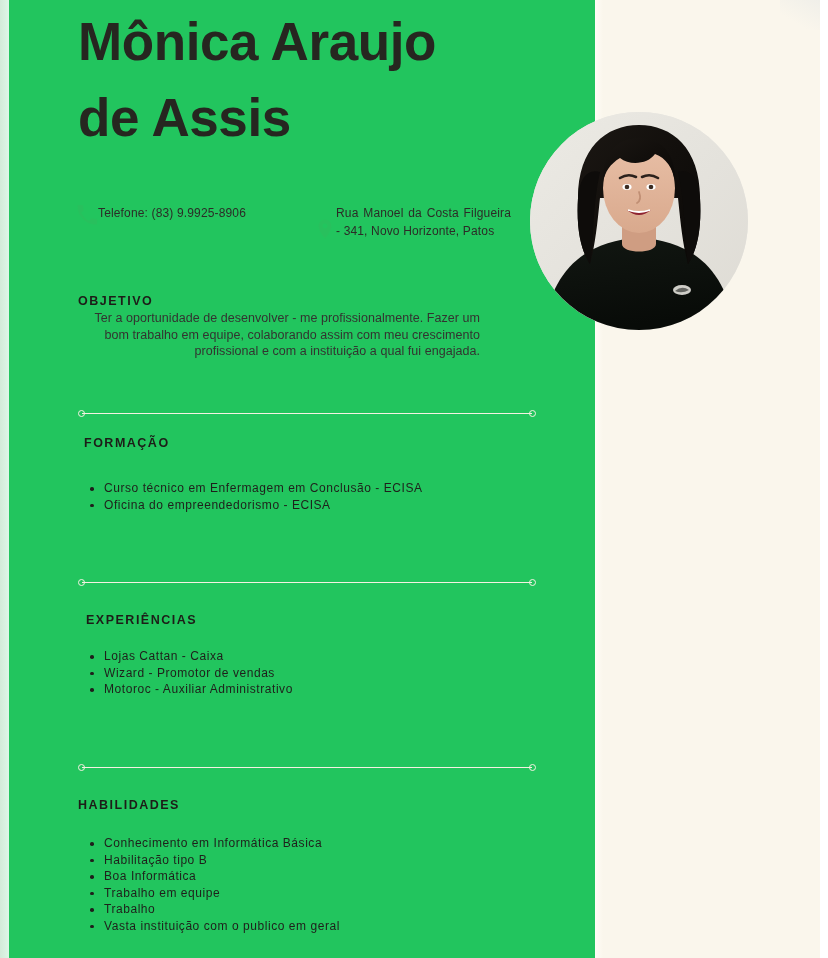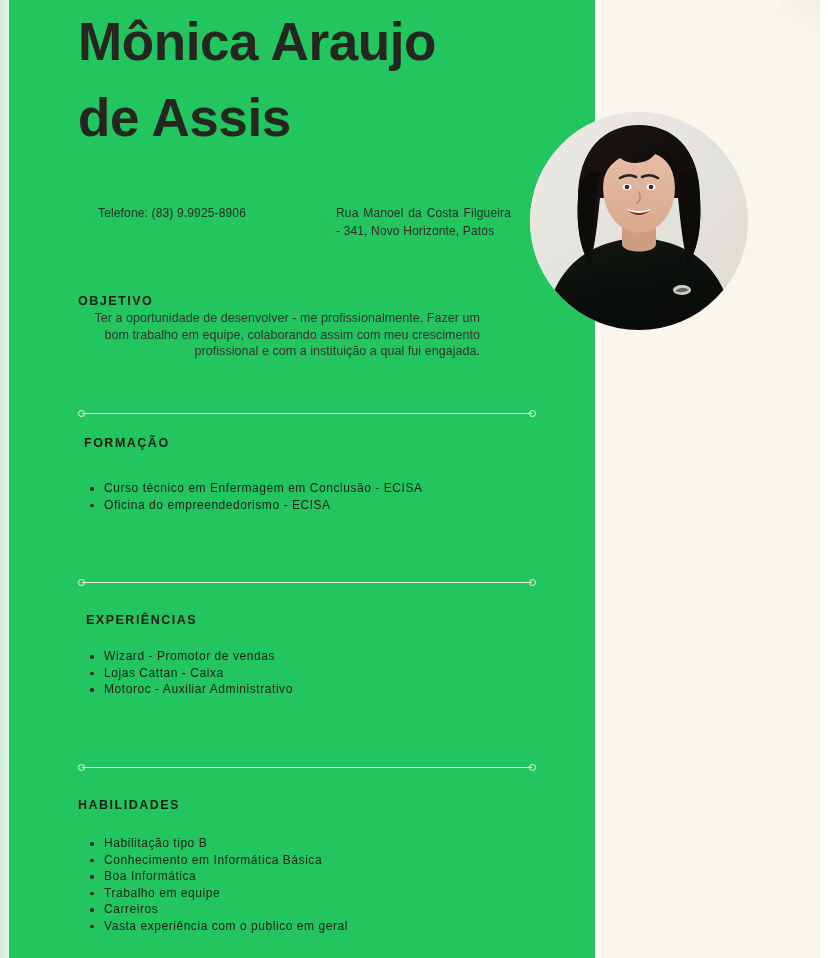--- a/index.html
+++ b/index.html
@@ -322,37 +322,37 @@
 
   <div class="divider" id="div-2">
     <span class="cap l"></span>
     <span class="line"></span>
     <span class="cap r"></span>
   </div>
 
   <div class="section" id="sec-experiencias">
     <h2 class="section-title">EXPERIÊNCIAS</h2>
     <ul class="bullets">
+      <li>Lojas Cattan - Caixa</li>
       <li>Wizard - Promotor de vendas</li>
-      <li>Lojas Cattan - Caixa</li>
       <li>Motoroc - Auxiliar Administrativo</li>
     </ul>
   </div>
 
   <div class="divider" id="div-3">
     <span class="cap l"></span>
     <span class="line"></span>
     <span class="cap r"></span>
   </div>
 
   <div class="section" id="sec-habilidades">
     <h2 class="section-title">HABILIDADES</h2>
     <ul class="bullets">
+      <li>Conhecimento em Informática Básica</li>
       <li>Habilitação tipo B</li>
-      <li>Conhecimento em Informática Básica</li>
       <li>Boa Informática</li>
       <li>Trabalho em equipe</li>
-      <li>Carreiros</li>
-      <li>Vasta experiência com o publico em geral</li>
+      <li>Trabalho</li>
+      <li>Vasta instituição com o publico em geral</li>
     </ul>
   </div>
 
 </div>
 
 </body></html>

